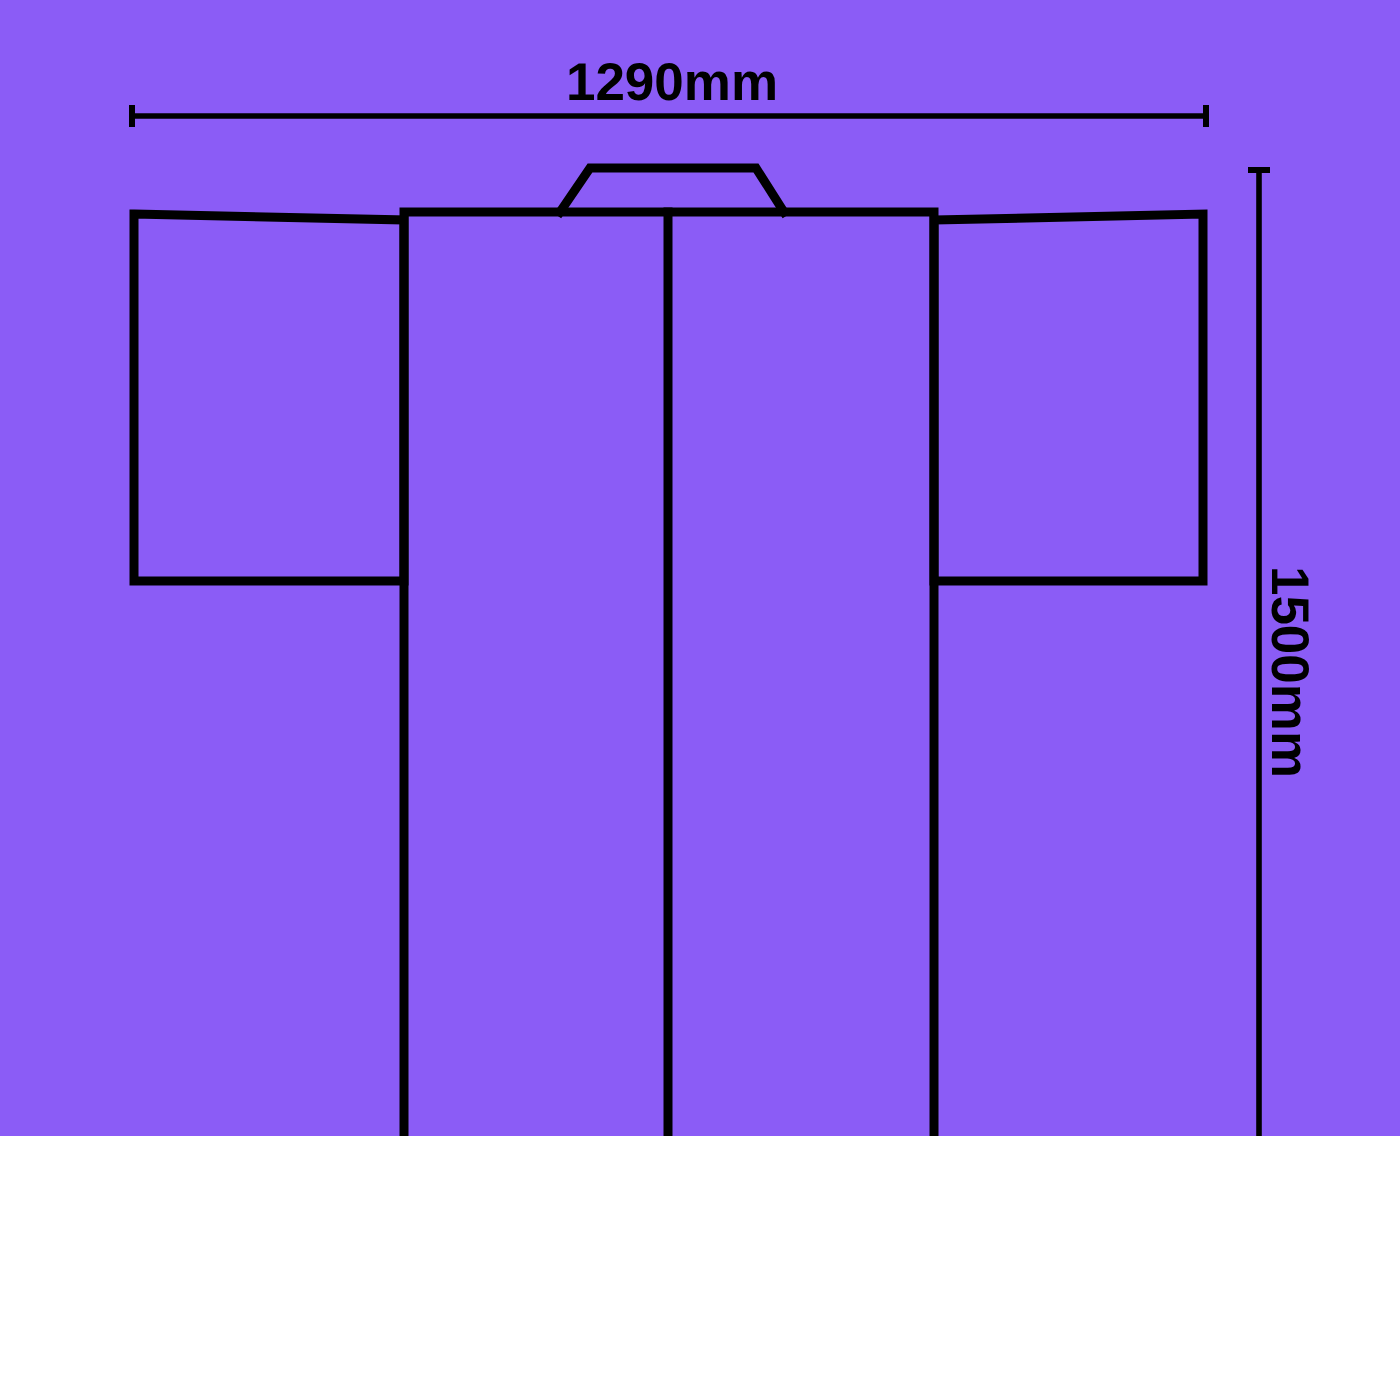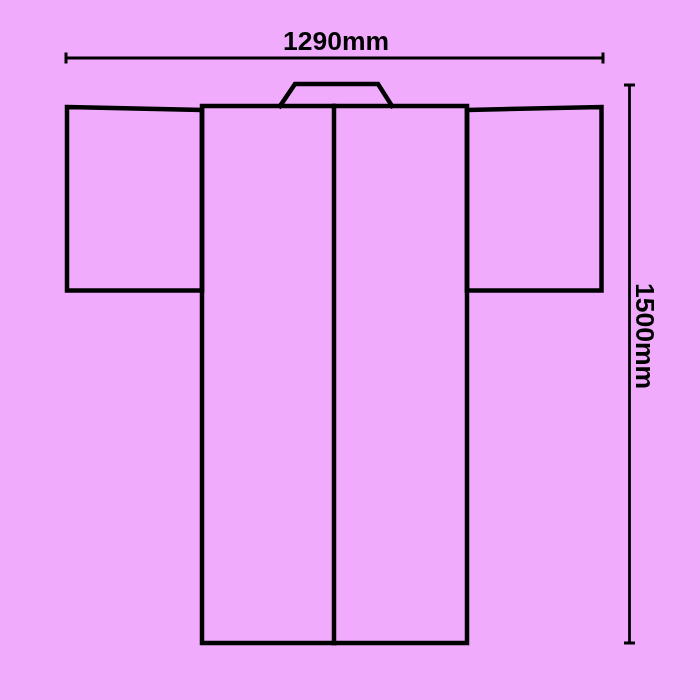--- a/index.html
+++ b/index.html
@@ -3,22 +3,22 @@
 <meta charset="utf-8">
 <style>
   html, body {
     margin: 0;
     padding: 0;
     background: #ffffff;
   }
   .stage {
     position: relative;
     width: 700px;
-    height: 700px;
-    background: #f0abfc;
+    height: 568px;
+    background: #8b5cf6;
     overflow: hidden;
   }
   svg { display: block; }
   .outline {
     fill: none;
     stroke: #000000;
     stroke-width: 4.5;
     stroke-linejoin: miter;
     stroke-linecap: square;
   }

